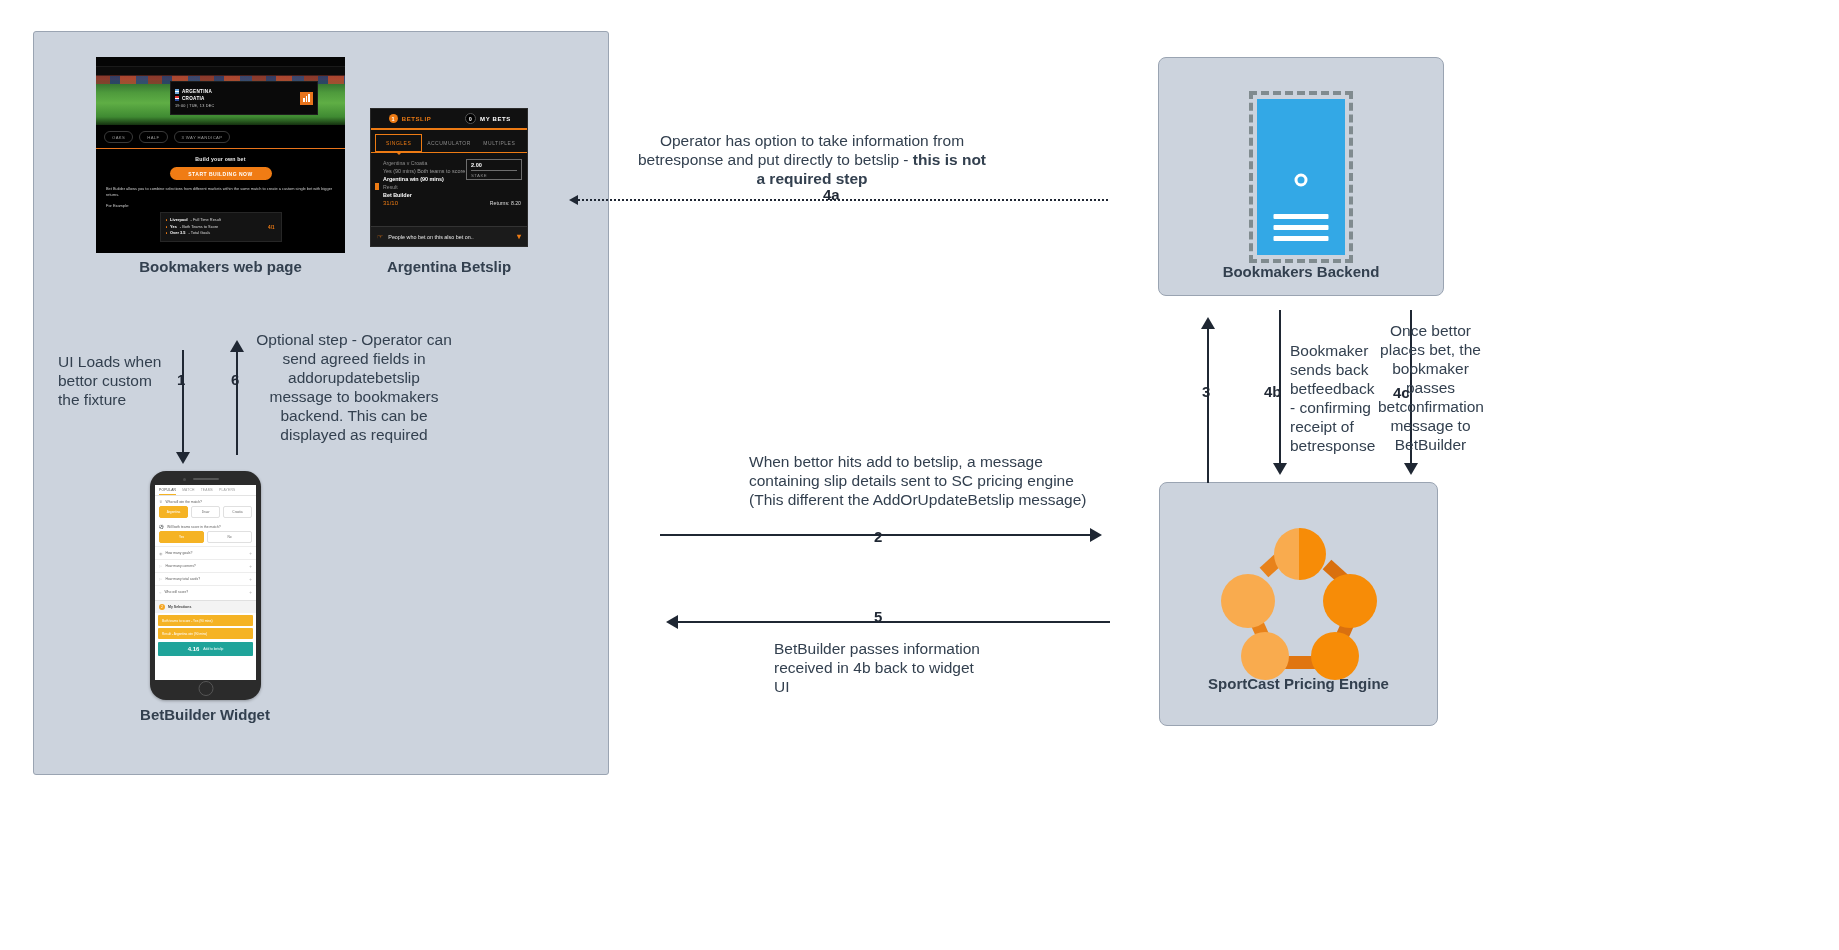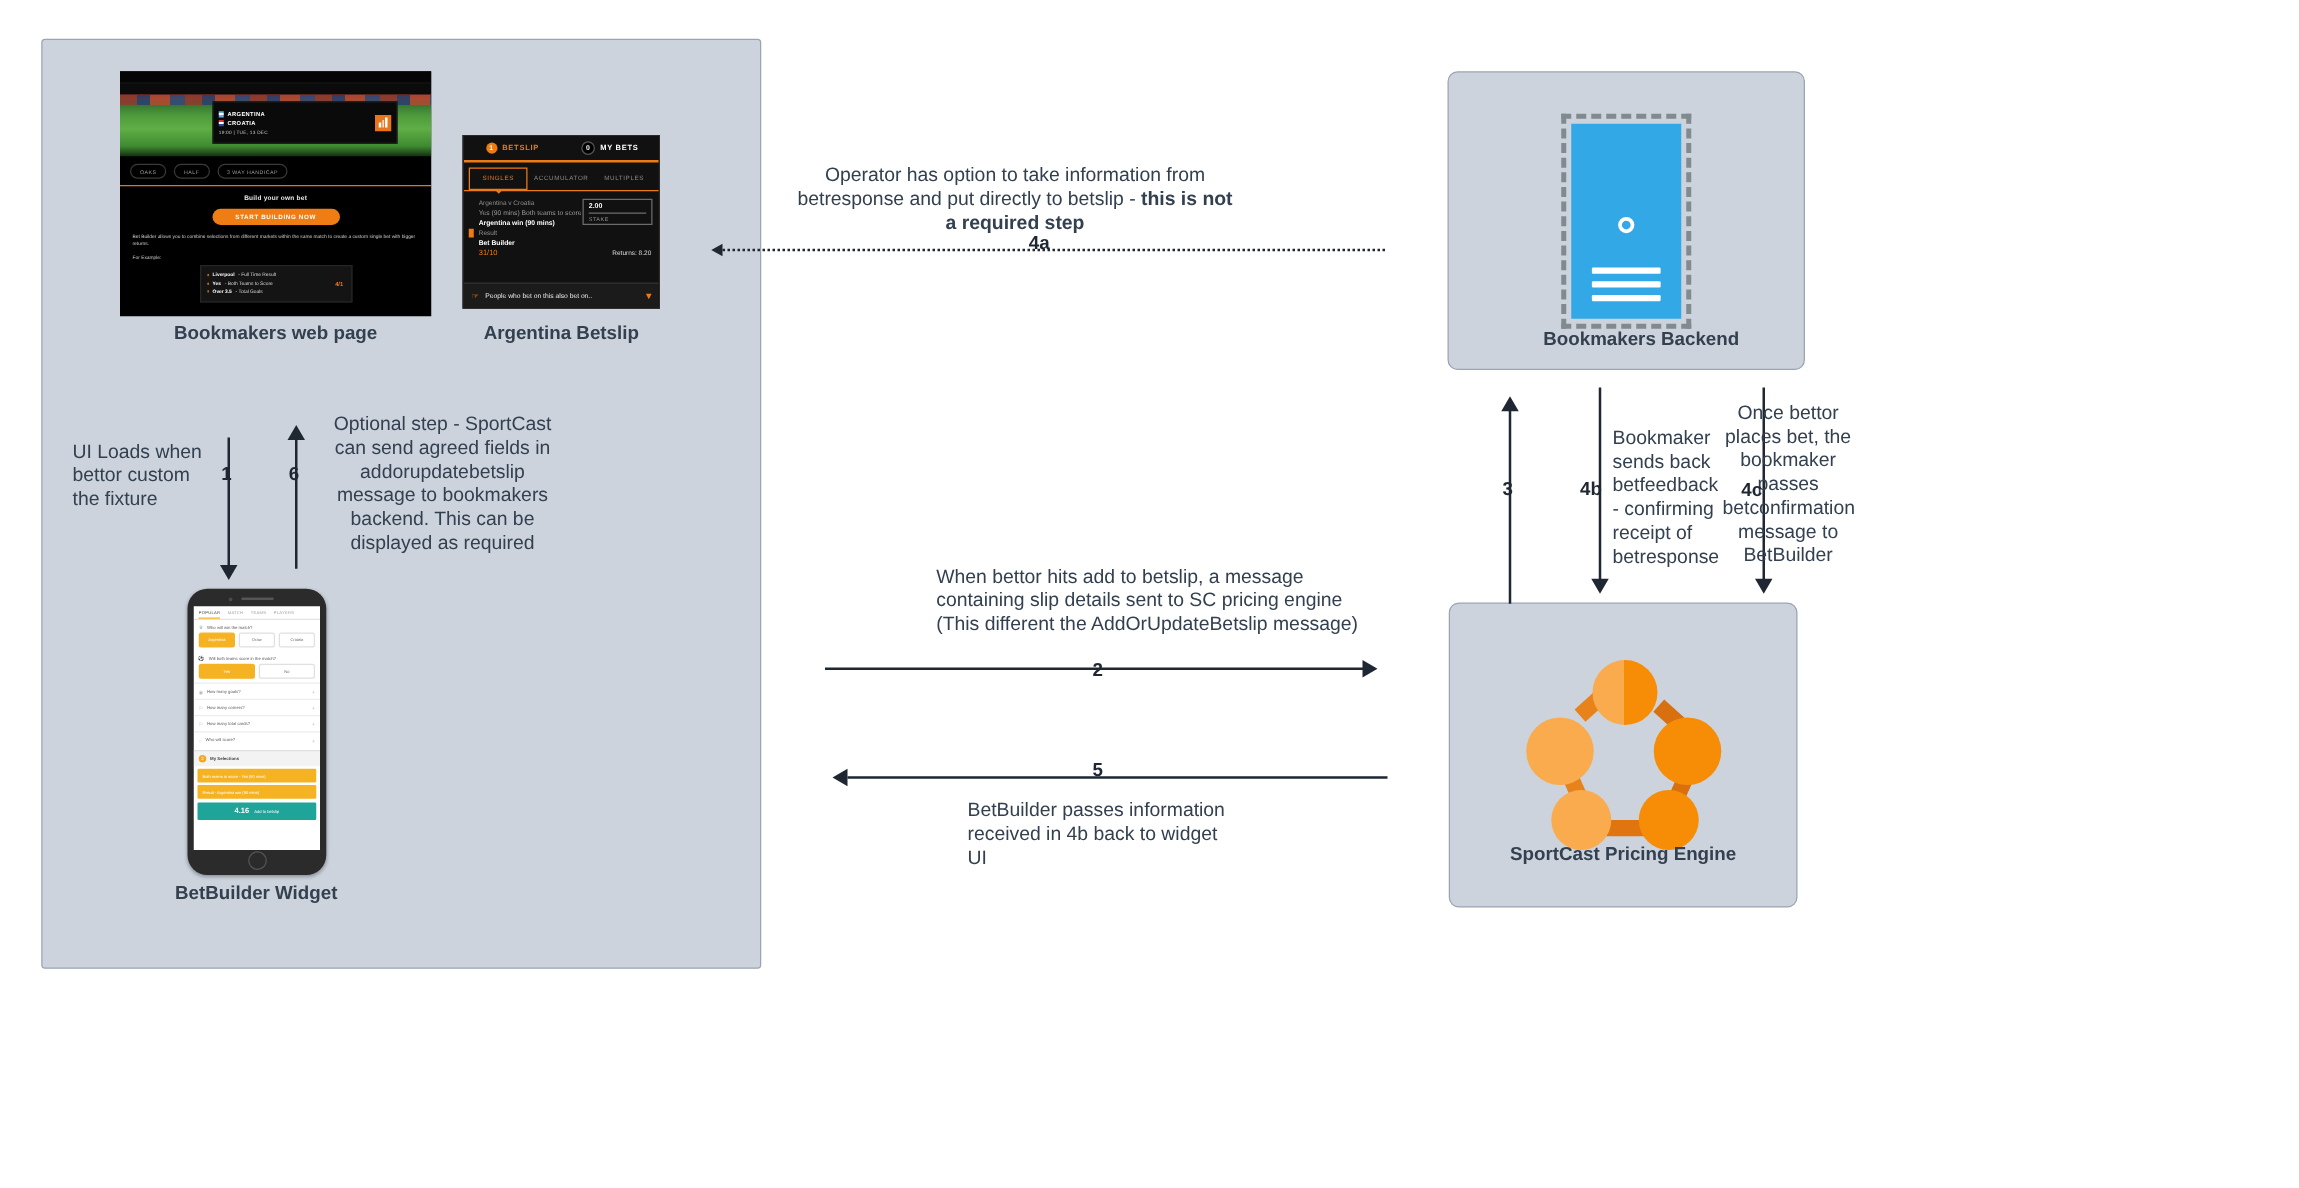--- a/index.html
+++ b/index.html
@@ -555,21 +555,21 @@
   <div class="panel" id="backend-box">
     <div class="server-icon">
       <div class="server-inner">
         <div class="pwr"></div>
         <div class="bar b1"></div>
         <div class="bar b2"></div>
         <div class="bar b3"></div>
       </div>
     </div>
   </div>
-  <div class="caption" style="left:1158px; top:263px; width:286px;margin-left:12px;">Bookmakers Backend</div>
+  <div class="caption" style="left:1158px; top:263px; width:286px;">Bookmakers Backend</div>
 
   <div class="panel" id="pricing-box">
     <div class="nodes">
       <div class="edge" style="left:45px; top:38px; width:46px; background:#e8821a; transform:rotate(-42deg);"></div>
       <div class="edge" style="left:108px; top:30px; width:46px; background:#d9700f; transform:rotate(42deg);"></div>
       <div class="edge" style="left:36px; top:84px; width:46px; background:#e8821a; transform:rotate(66deg);"></div>
       <div class="edge" style="left:132px; top:82px; width:48px; background:#d9700f; transform:rotate(114deg);"></div>
       <div class="edge" style="left:62px; top:128px; width:44px; background:#e07510;"></div>
       <div class="node" style="left:55px; top:0px; width:52px; height:52px; background:linear-gradient(to right,#f9ab4e 0 48%,#f78c07 48% 100%);"></div>
       <div class="node" style="left:2px; top:46px; width:54px; height:54px; background:#f9ab4e;"></div>
@@ -580,21 +580,21 @@
   </div>
   <div class="caption" style="left:1159px; top:675px; width:279px;">SportCast Pricing Engine</div>
 
   <div class="vline" style="left:182px; top:350px; height:105px;"></div>
   <div class="arrowhead ah-down" style="left:176px; top:452px;"></div>
   <div class="note left" style="left:58px; top:352px; width:105px;">UI Loads when bettor custom the fixture</div>
   <div class="step" style="left:177px; top:371px;">1</div>
 
   <div class="vline" style="left:236px; top:350px; height:105px;"></div>
   <div class="arrowhead ah-up" style="left:230px; top:340px;"></div>
-  <div class="note center" style="left:256px; top:330px; width:196px;">Optional step - SportCast can send agreed fields in addorupdatebetslip message to bookmakers backend. This can be displayed as required</div>
+  <div class="note center" style="left:256px; top:330px; width:196px;">Optional step - Operator can send agreed fields in addorupdatebetslip message to bookmakers backend. This can be displayed as required</div>
   <div class="step" style="left:231px; top:371px;">6</div>
 
   <div class="dashline" style="left:578px; top:199px; width:530px;"></div>
   <div class="arrowhead ah-left-sm" style="left:569px; top:195px;"></div>
   <div class="note center" style="left:634px; top:131px; width:356px;">
     <span>Operator has option to take information from betresponse and put directly to betslip - </span><b>this is not a required step</b>
   </div>
   <div class="step" style="left:823px; top:186px;">4a</div>
 
   <div class="hline" style="left:660px; top:534px; width:432px;"></div>

